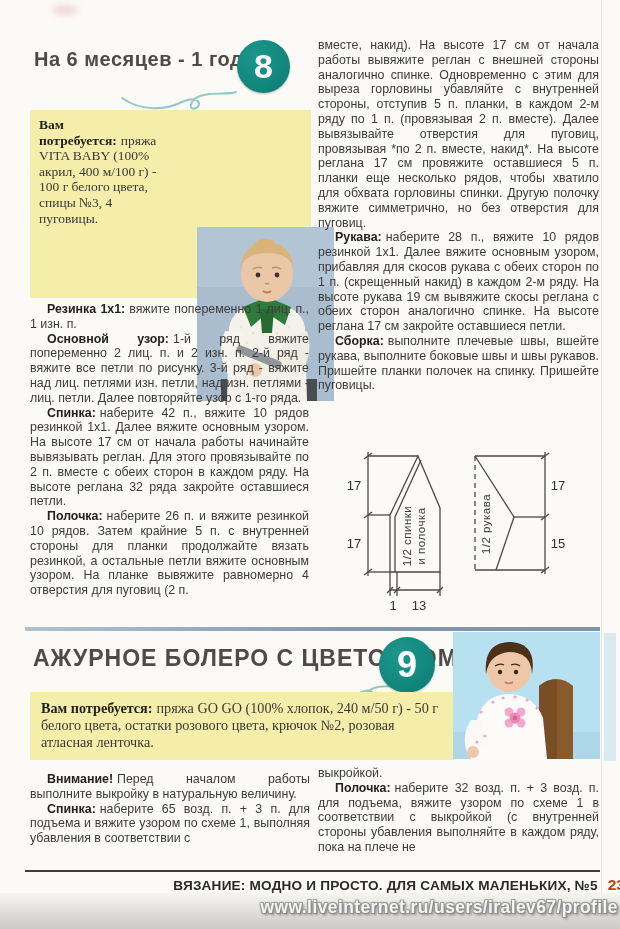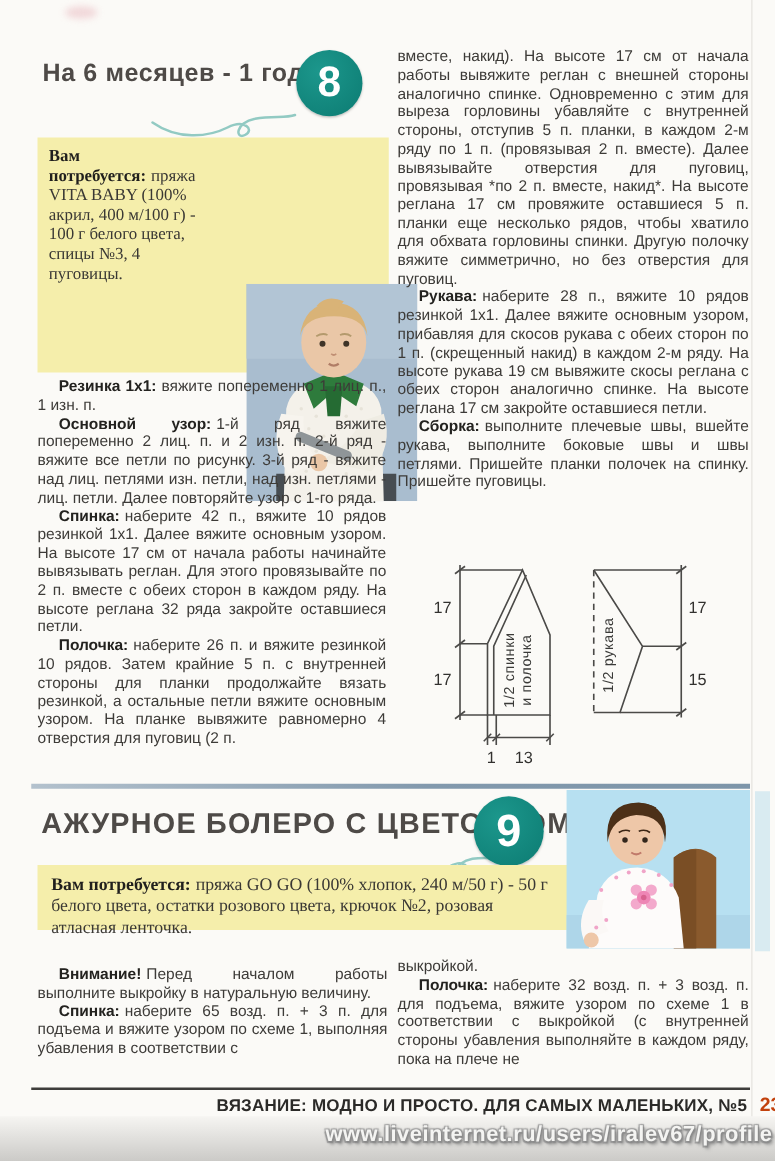--- a/index.html
+++ b/index.html
@@ -16,21 +16,21 @@
          font-weight:bold;box-shadow:0 1px 2px rgba(0,0,0,.25);}
   .badge.b8{left:237px;top:40px;width:53px;height:53px;font-size:34px;}
   .badge.b9{left:379px;top:637px;width:56px;height:56px;font-size:36px;}
 
   
   .matbox{background:#f5eeab;}
   .matbox .mat{margin:0;font-size:13.5px;line-height:15.6px;color:#3a3834;font-family:Liberation Serif, serif;}
   .mat b{color:#201f1d;margin-right:4px;}
   #matbox1{left:30px;top:110px;width:281px;height:188px;}
   #matbox1 .mat{position:absolute;left:9px;top:7px;width:128px;}
-  #matbox2{left:30px;top:692px;width:426px;height:52px;}
+  #matbox2{left:30px;top:692px;width:426px;height:68px;}
   #matbox2 .mat{position:absolute;left:11px;top:8px;width:402px;font-size:14.2px;line-height:17px;}
 
   
   .col{font-size:12.4px;line-height:14.8px;color:#3d3b38;text-align:justify;overflow:hidden;
        hyphens:auto;-webkit-hyphens:auto;}
   .para{margin:0;text-indent:17px;}
   .para b{color:#23221f;margin-right:4px;}
   .cont{text-indent:0;}
   #s1-left{left:30px;top:302px;width:279px;height:326px;}
   #s1-right{left:318px;top:38px;width:281px;height:396px;}
@@ -140,21 +140,21 @@
     <div class="abs col" id="s1-left">
       <p class="para"><b>Резинка 1x1:</b><span>вяжите попеременно 1 лиц. п., 1 изн. п.</span></p>
       <p class="para"><b>Основной узор:</b><span>1-й ряд вяжите попеременно 2 лиц. п. и 2 изн. п. 2-й ряд - вяжите все петли по рисунку. 3-й ряд - вяжите над лиц. петлями изн. петли, над изн. петлями - лиц. петли. Далее повторяйте узор с 1-го ряда.</span></p>
       <p class="para"><b>Спинка:</b><span>наберите 42 п., вяжите 10 рядов резинкой 1x1. Далее вяжите основным узором. На высоте 17 см от начала работы начинайте вывязывать реглан. Для этого провязывайте по 2 п. вместе с обеих сторон в каждом ряду. На высоте реглана 32 ряда закройте оставшиеся петли.</span></p>
       <p class="para"><b>Полочка:</b><span>наберите 26 п. и вяжите резинкой 10 рядов. Затем крайние 5 п. с внутренней стороны для планки продолжайте вязать резинкой, а остальные петли вяжите основным узором. На планке вывяжите равномерно 4 отверстия для пуговиц (2 п.</span></p>
     </div>
 
     <div class="abs col" id="s1-right">
       <p class="para cont"><span>вместе, накид). На высоте 17 см от начала работы вывяжите реглан с внешней стороны аналогично спинке. Одновременно с этим для выреза горловины убавляйте с внутренней стороны, отступив 5 п. планки, в каждом 2-м ряду по 1 п. (провязывая 2 п. вместе). Далее вывязывайте отверстия для пуговиц, провязывая *по 2 п. вместе, накид*. На высоте реглана 17 см провяжите оставшиеся 5 п. планки еще несколько рядов, чтобы хватило для обхвата горловины спинки. Другую полочку вяжите симметрично, но без отверстия для пуговиц.</span></p>
       <p class="para"><b>Рукава:</b><span>наберите 28 п., вяжите 10 рядов резинкой 1x1. Далее вяжите основным узором, прибавляя для скосов рукава с обеих сторон по 1 п. (скрещенный накид) в каждом 2-м ряду. На высоте рукава 19 см вывяжите скосы реглана с обеих сторон аналогично спинке. На высоте реглана 17 см закройте оставшиеся петли.</span></p>
-      <p class="para"><b>Сборка:</b><span>выполните плечевые швы, вшейте рукава, выполните боковые швы и швы петлями. Пришейте планки полочек на спинку. Пришейте пуговицы.</span></p>
+      <p class="para"><b>Сборка:</b><span>выполните плечевые швы, вшейте рукава, выполните боковые швы и швы рукавов. Пришейте планки полочек на спинку. Пришейте пуговицы.</span></p>
     </div>
 
     <svg class="abs" id="diagram" viewBox="0 0 282 196">
 
       <path d="M72,140 L72,83 L100,24 L122,76 L122,140 Z"></path>
       <path d="M77,140 L77,85 L103,28"></path>
       <path d="M50,20 L50,144"></path>
       <path d="M50,24 L100,24"></path>
       <path d="M50,83 L72,83"></path>
       <path d="M50,140 L72,140"></path>

